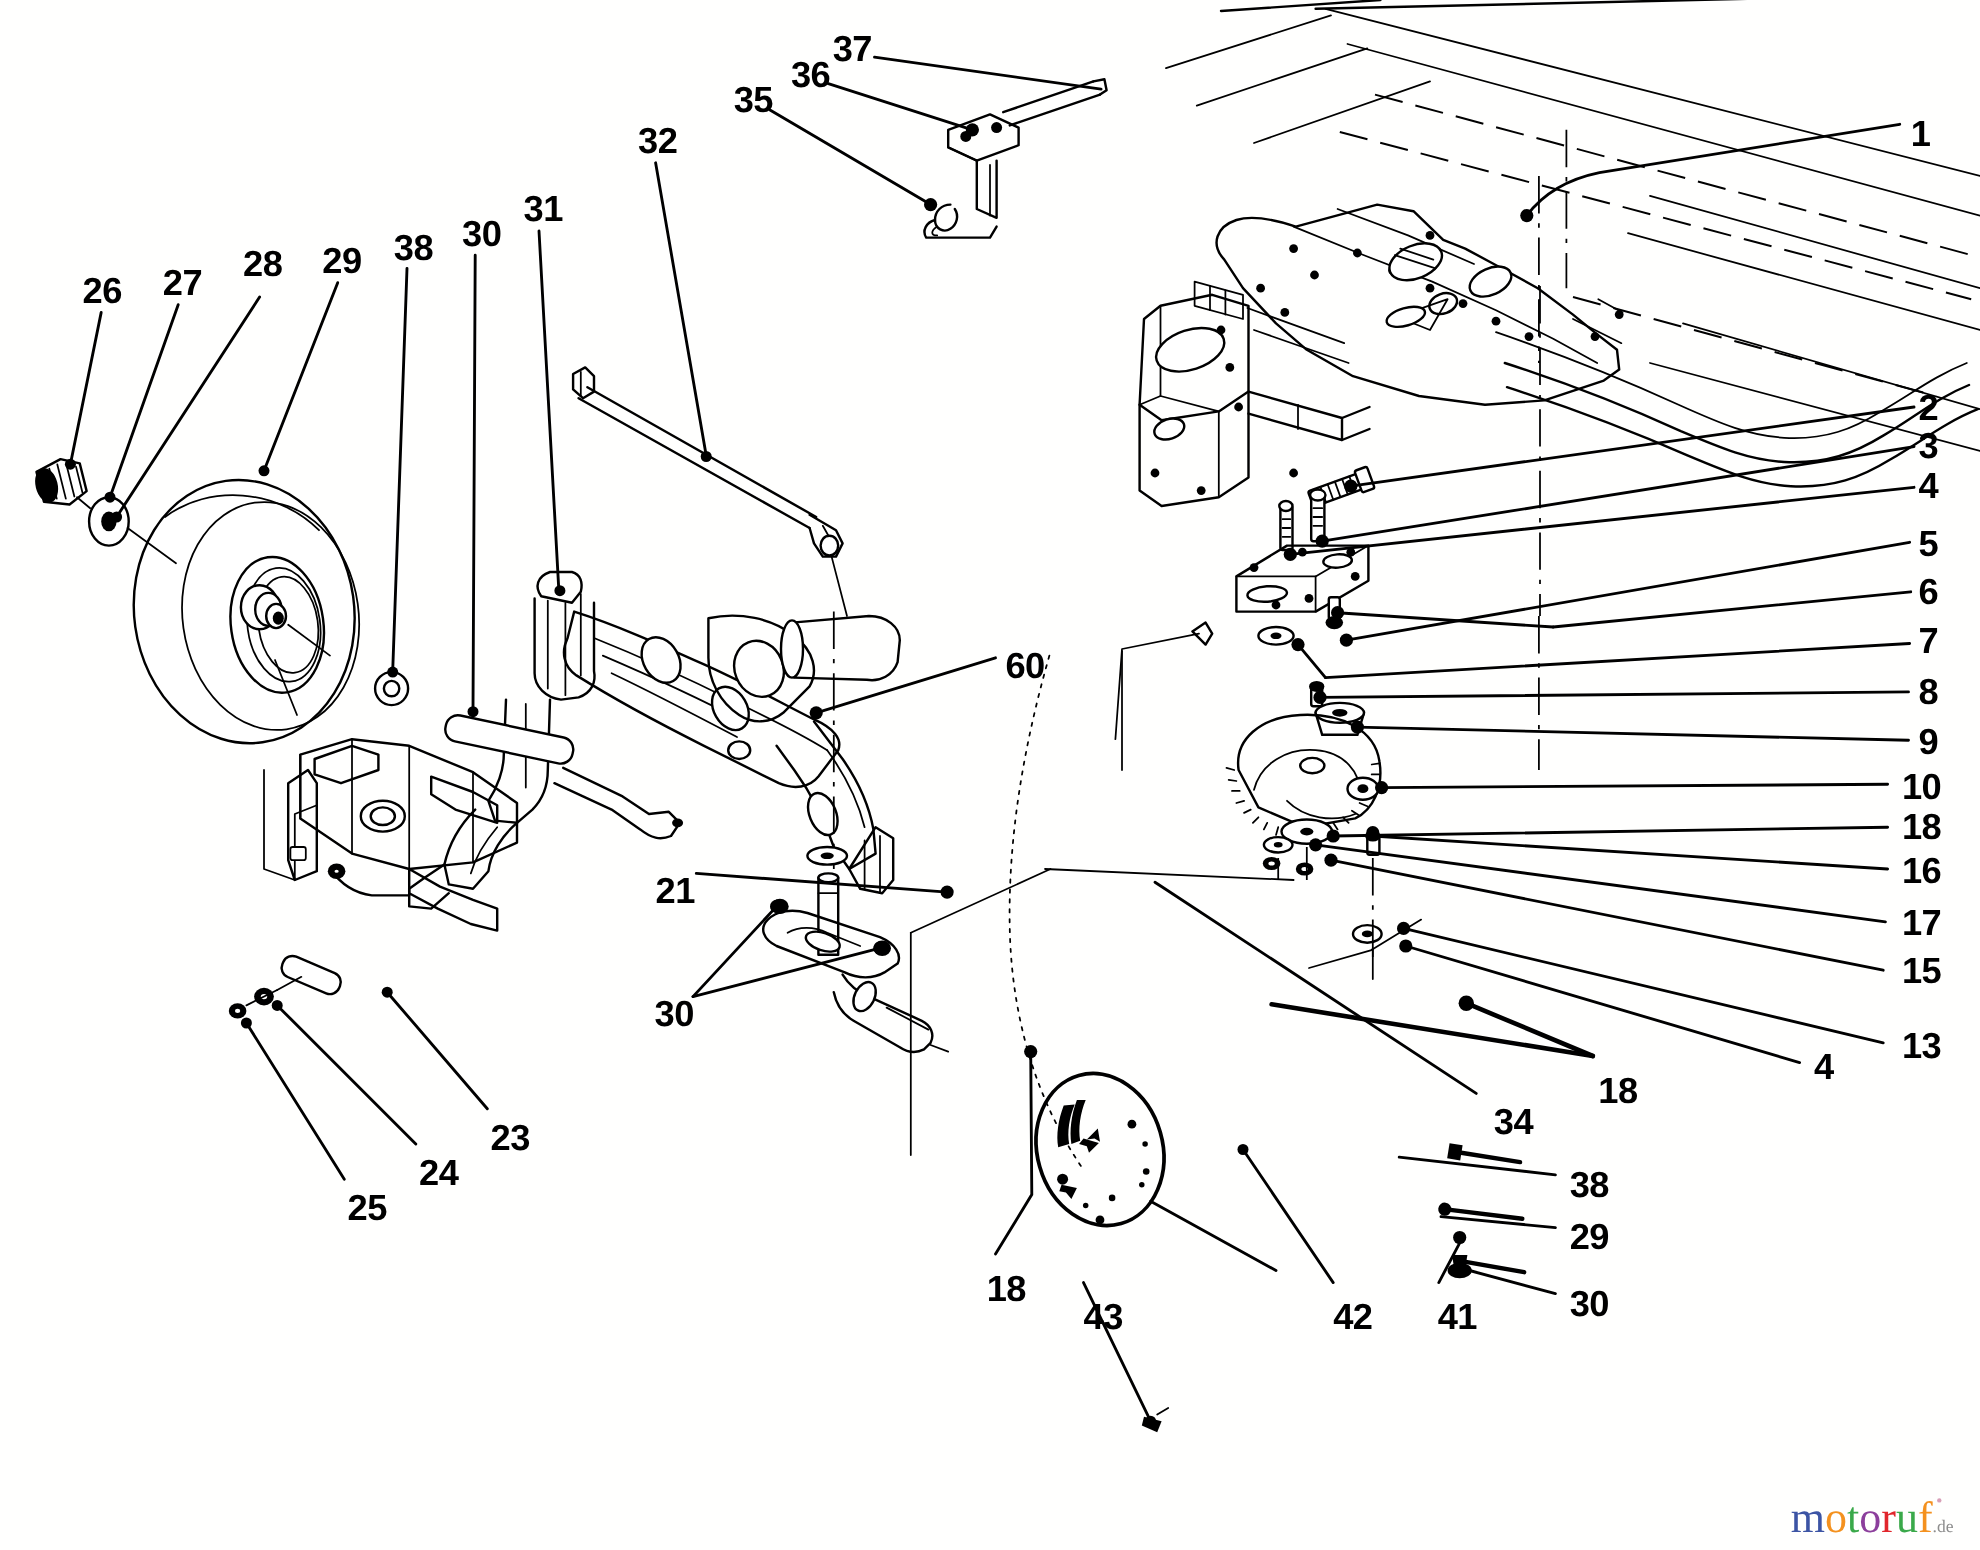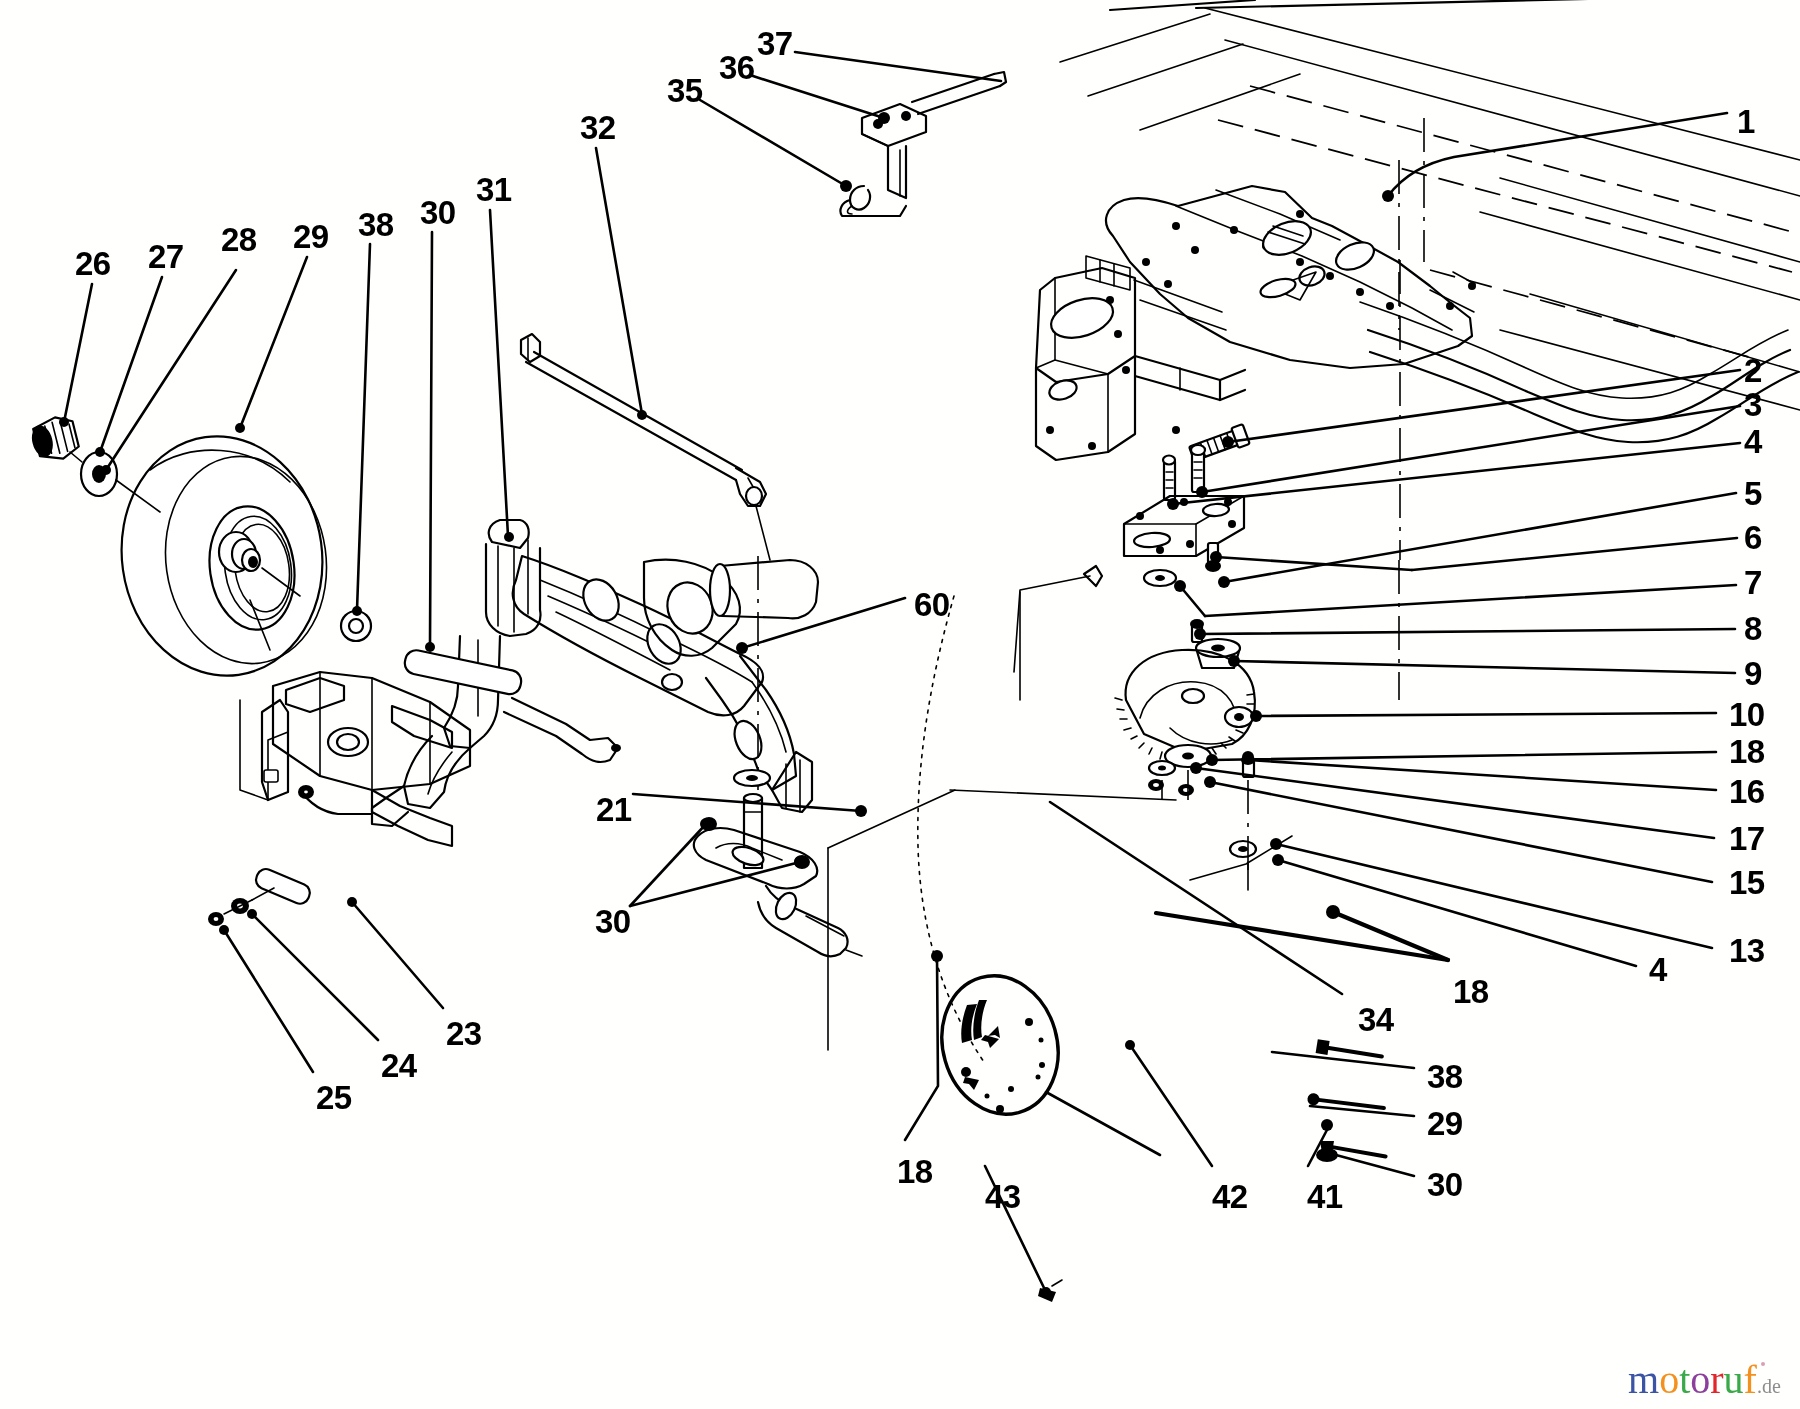--- a/index.html
+++ b/index.html
@@ -44,21 +44,21 @@
     height: 48px;
     font-family: "Liberation Serif", serif;
     font-size: 40px;
     line-height: 48px;
     font-weight: normal;
     white-space: nowrap;
     user-select: none;
   }
   #watermark .wm-l { display: inline-block; }
   #watermark .wm-de {
-    font-size: 20px;
+    font-size: 16px;
     color: #8d8d8d;
   }
   .wm-dot {
     position: absolute;
     left: 133px;
     top: 6px;
     width: 4px;
     height: 4px;
     background: #d8a0b8;
     border-radius: 50%;

